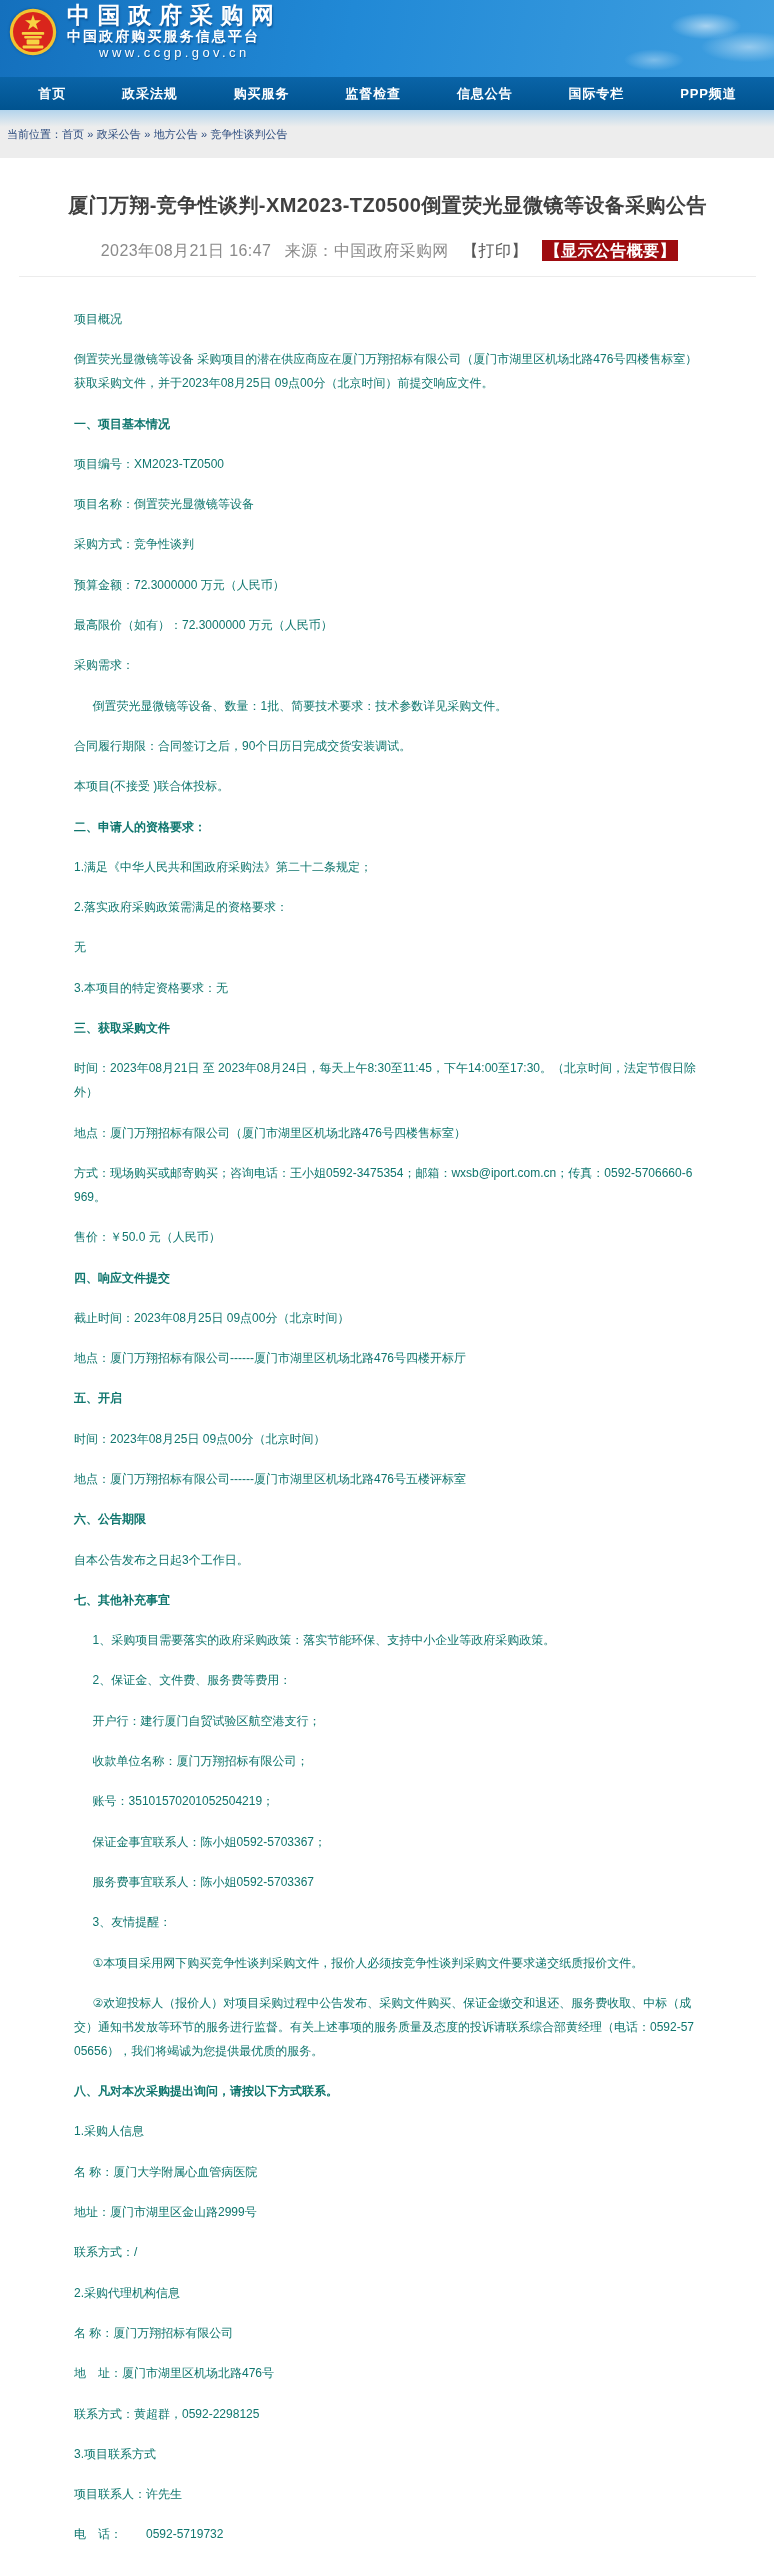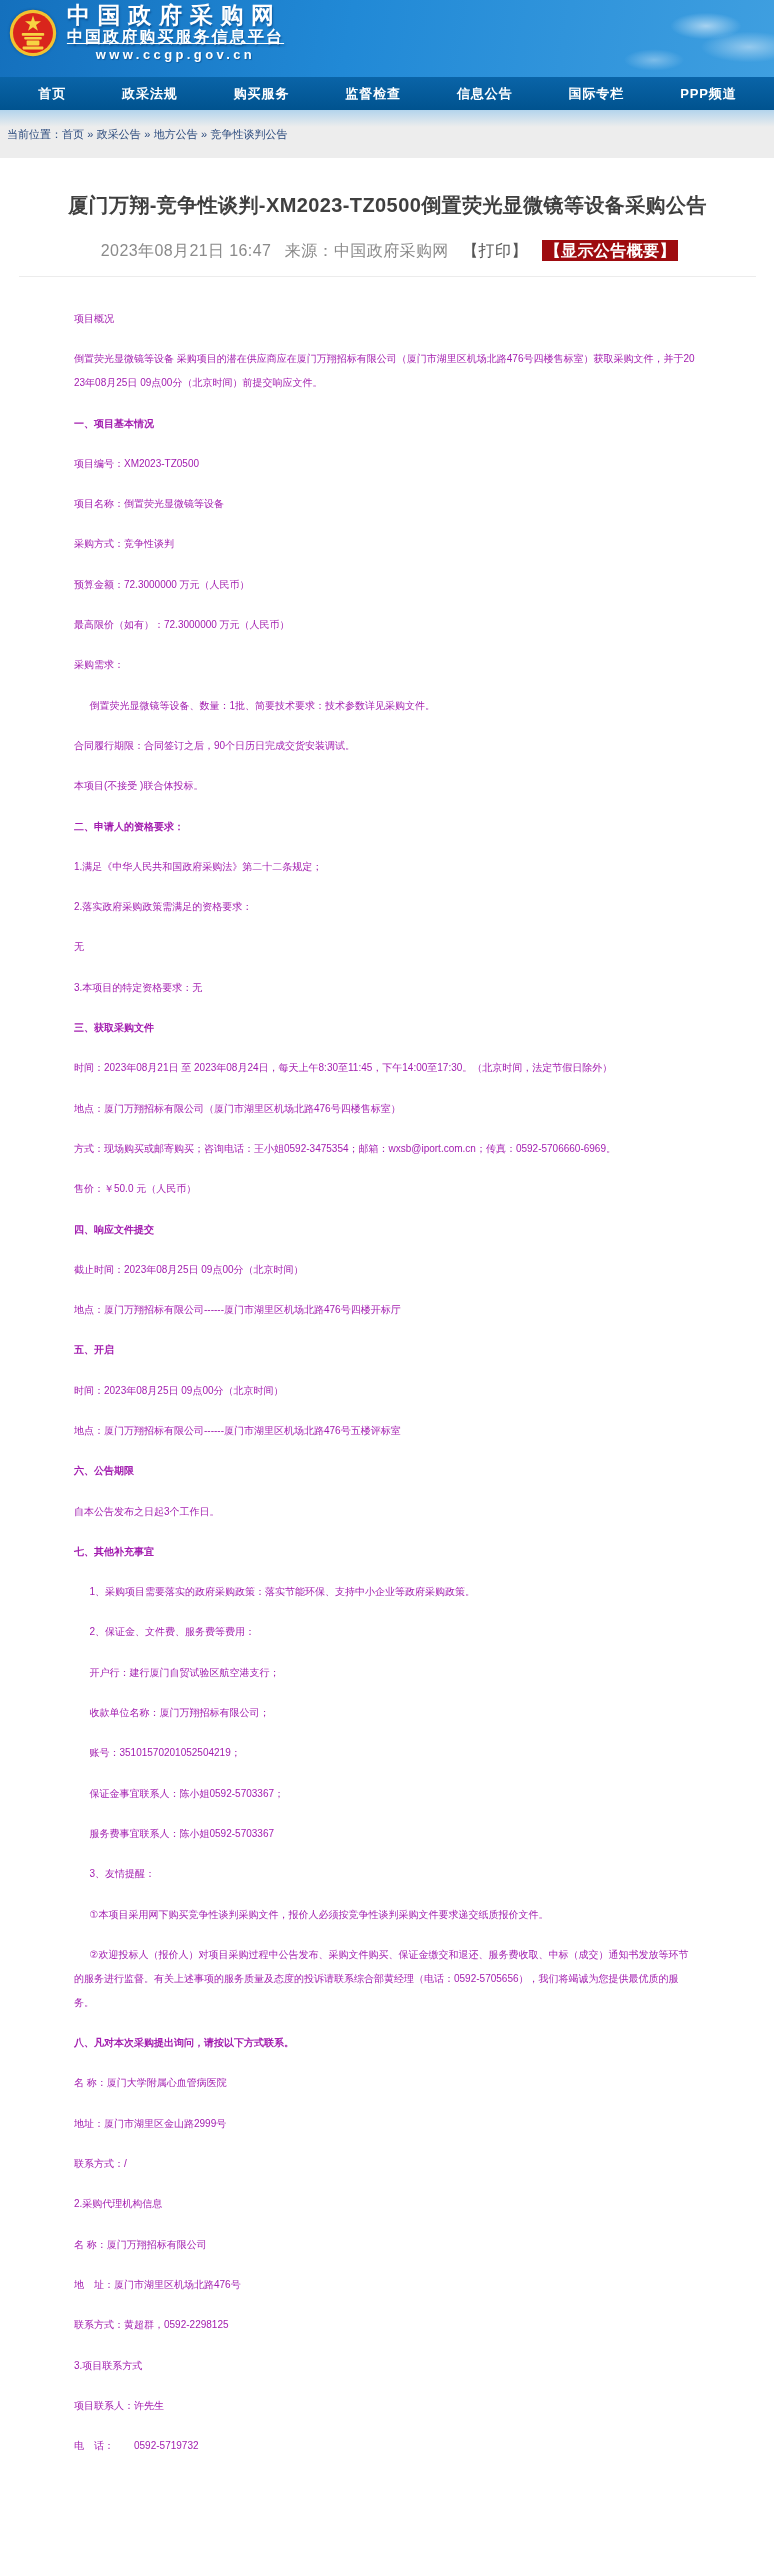--- a/index.html
+++ b/index.html
@@ -24,25 +24,25 @@
       radial-gradient(43px 15.4px at 154px 60px,rgba(255,255,255,.35),rgba(255,255,255,0) 70%);
   }
   .header-inner{position:relative;display:flex;align-items:center;padding:3.4px 0 0 8.6px;z-index:2;}
   .emblem{width:48px;height:48px;flex:0 0 auto;margin-top:1.7px;filter:drop-shadow(0 0.9px 1.7px rgba(0,40,90,.4));}
   .site-titles{margin-left:10.3px;color:#fff;}
   .site-name{
     font-size:23px;font-weight:bold;letter-spacing:7.7px;line-height:1.05;
     text-shadow:0.9px 1.7px 1.7px rgba(0,60,120,.55);white-space:nowrap;
   }
   .site-subtitle{
-    font-size:16px;font-weight:bold;letter-spacing:2.1px;line-height:1.15;
-    text-shadow:0.9px 1.7px 1.7px rgba(0,60,120,.55);white-space:nowrap;text-decoration:underline;
+    font-size:14px;font-weight:bold;letter-spacing:2.1px;line-height:1.15;
+    text-shadow:0.9px 1.7px 1.7px rgba(0,60,120,.55);white-space:nowrap;
   }
   .site-url{
-    font-size:13px;font-weight:bold;letter-spacing:3.4px;text-align:center;
+    font-size:13px;font-weight:normal;letter-spacing:3.4px;text-align:center;
     text-shadow:0.9px 0.9px 0.9px rgba(0,60,120,.5);margin-top:0.9px;
   }
   
   .main-nav{
     height:33px;
     background:linear-gradient(#0a64a8,#00538f);
     display:flex;align-items:center;justify-content:space-around;
     padding:0 10.3px;
   }
   .nav-item{
@@ -69,21 +69,21 @@
     letter-spacing:0.4px;
   }
   .meta-row .m{margin:0 4.3px;}
   .print-btn{color:#555;cursor:pointer;}
   .summary-btn{
     background:#9e0b0f;color:#fff;font-weight:bold;cursor:pointer;
     padding:1.7px 2.6px;margin-left:5.1px;
   }
   .article-body{padding:13.7px 77px 60px 74px;}
   .article-body p{
-    margin:16.3px 0;font-size:10px;line-height:24px;color:#a21caf;
+    margin:16.3px 0;font-size:12px;line-height:24px;color:#0f766e;
     word-break:break-all;
   }
   .article-body p.bold{font-weight:bold;}
   .article-body p.indent{text-indent:1.55em;}
 </style>
 </head>
 <body>
 
 <header class="site-header">
   <div class="clouds"></div>
@@ -168,20 +168,21 @@
       <p class="indent">2、保证金、文件费、服务费等费用：</p>
       <p class="indent">开户行：建行厦门自贸试验区航空港支行；</p>
       <p class="indent">收款单位名称：厦门万翔招标有限公司；</p>
       <p class="indent">账号：35101570201052504219；</p>
       <p class="indent">保证金事宜联系人：陈小姐0592-5703367；</p>
       <p class="indent">服务费事宜联系人：陈小姐0592-5703367</p>
       <p class="indent">3、友情提醒：</p>
       <p class="indent">①本项目采用网下购买竞争性谈判采购文件，报价人必须按竞争性谈判采购文件要求递交纸质报价文件。</p>
       <p class="indent">②欢迎投标人（报价人）对项目采购过程中公告发布、采购文件购买、保证金缴交和退还、服务费收取、中标（成交）通知书发放等环节的服务进行监督。有关上述事项的服务质量及态度的投诉请联系综合部黄经理（电话：0592-5705656），我们将竭诚为您提供最优质的服务。</p>
       <p class="bold">八、凡对本次采购提出询问，请按以下方式联系。</p>
+      <p class="normal">1.采购人信息</p>
       <p class="normal">名 称：厦门大学附属心血管病医院</p>
       <p class="normal">地址：厦门市湖里区金山路2999号</p>
       <p class="normal">联系方式：/</p>
       <p class="normal">2.采购代理机构信息</p>
       <p class="normal">名 称：厦门万翔招标有限公司</p>
       <p class="normal">地　址：厦门市湖里区机场北路476号</p>
       <p class="normal">联系方式：黄超群，0592-2298125</p>
       <p class="normal">3.项目联系方式</p>
       <p class="normal">项目联系人：许先生</p>
       <p class="normal">电　话：　　0592-5719732</p>

